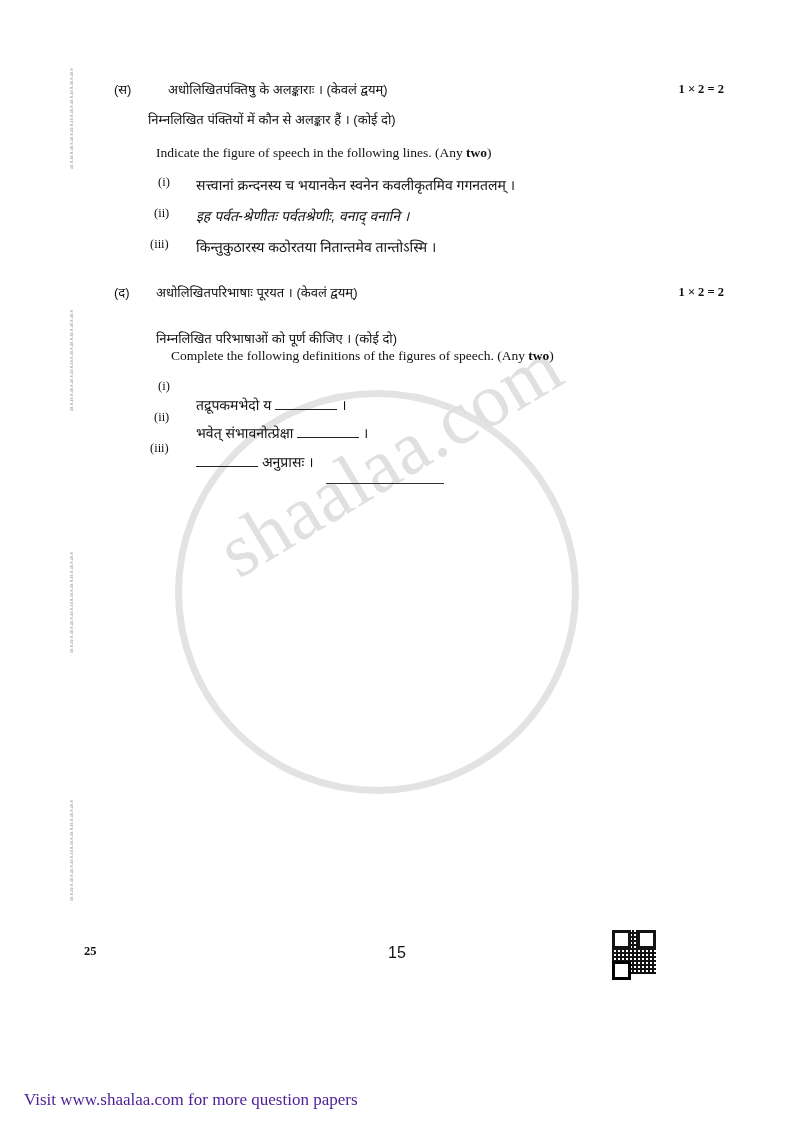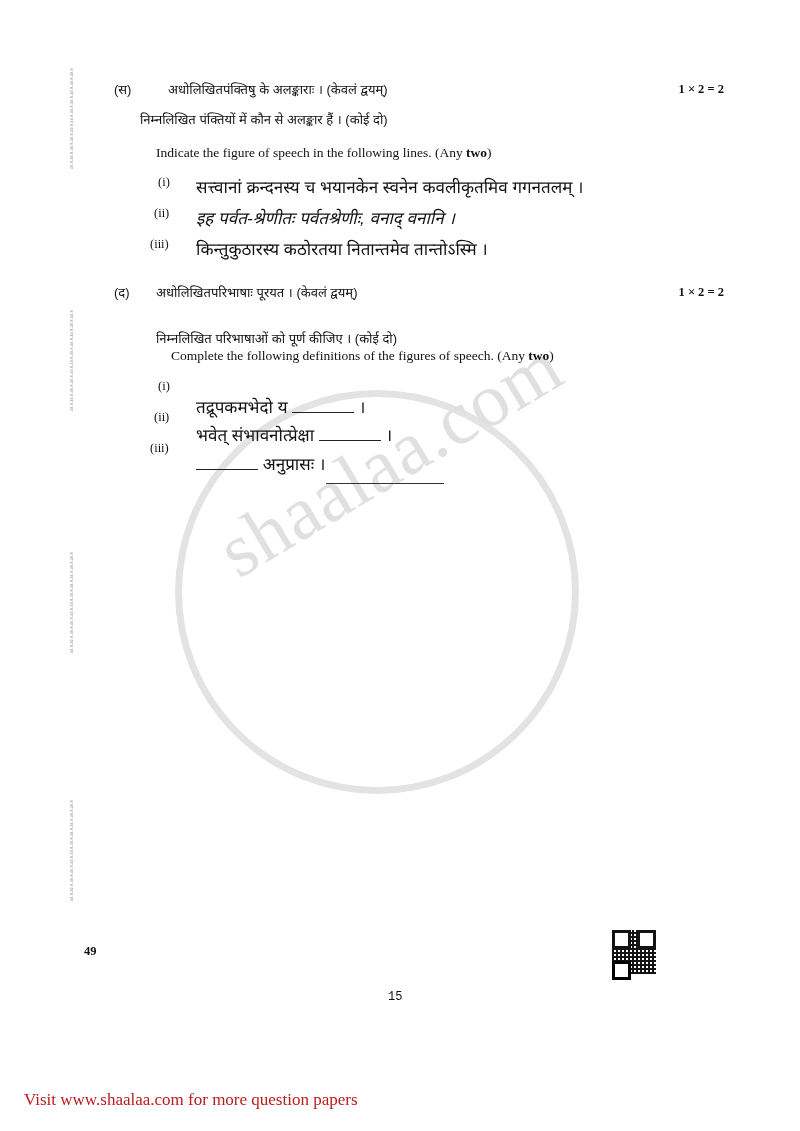--- a/index.html
+++ b/index.html
@@ -113,21 +113,21 @@
     white-space: nowrap;
   }
   .item-num {
     position: absolute;
     font-family: "Liberation Serif", serif;
     font-size: 12.5px;
   }
   .item-txt {
     position: absolute;
     font-family: "Liberation Sans", sans-serif;
-    font-size: 17px;
+    font-size: 14px;
     white-space: nowrap;
   }
   .blank {
     display: inline-block;
     border-bottom: 1px solid #222;
     width: 62px;
     height: 11px;
     vertical-align: baseline;
   }
   .end-rule {
@@ -141,23 +141,23 @@
     position: absolute;
     left: 84px;
     top: 944px;
     font-family: "Liberation Serif", serif;
     font-size: 12.5px;
     font-weight: bold;
   }
   .pg-center {
     position: absolute;
     left: 388px;
-    top: 990px;
-    font-family: Liberation Mono, monospace;
-    font-size: 12px;
+    top: 944px;
+    font-family: Liberation Sans, sans-serif;
+    font-size: 16px;
   }
   .qr {
     position: absolute;
     left: 612px;
     top: 930px;
     width: 44px;
     height: 44px;
     background-image:
       repeating-linear-gradient(0deg, #000 0 2px, transparent 2px 4px),
       repeating-linear-gradient(90deg, #000 0 2px, transparent 2px 4px);
@@ -183,21 +183,21 @@
     background: #fff;
     box-shadow: inset 0 0 0 2px #fff;
   }
 
   .bottom-note {
     position: absolute;
     left: 24px;
     top: 1090px;
     font-family: "Liberation Serif", serif;
     font-size: 17px;
-    color: #b91c1c;
+    color: #4c1d95;
   }
 </style>
 </head>
 <body>
 
 <div class="page">
 
   <div class="side-code c1">49-S-49-S-49-S-49-S-49-S-49-S-49-S-49-S-49-S-49-S-49-S</div>
   <div class="side-code c2">49-S-49-S-49-S-49-S-49-S-49-S-49-S-49-S-49-S-49-S-49-S</div>
   <div class="side-code c3">49-S-49-S-49-S-49-S-49-S-49-S-49-S-49-S-49-S-49-S-49-S</div>
@@ -212,21 +212,21 @@
 
     <div class="q-block" style="left:84px; top:80px; width:640px;">
 
       <div class="q-label line-dev" style="left:30px; top:0px;">(स)</div>
       <div class="q-marks" style="top:2px;">1 × 2 = 2</div>
 
       <div class="row line-dev" style="left:84px; top:0px;">
         <span>अधोलिखितपंक्तिषु के अलङ्काराः । (केवलं द्वयम्)</span>
       </div>
 
-      <div class="row line-dev" style="left:56px; top:30px;">
+      <div class="row line-dev" style="left:64px; top:30px;">
         <span>निम्नलिखित पंक्तियों में कौन से अलङ्कार हैं । (कोई दो)</span>
       </div>
 
       <div class="row line-en" style="left:72px; top:63px;text-align:center;">
         <span>Indicate the figure of speech in the following lines. (Any </span><b>two</b><span>)</span>
       </div>
 
       <div class="item-num" style="left:74px; top:95px;">(i)</div>
       <div class="item-txt" style="left:112px; top:95px;">सत्त्वानां क्रन्दनस्य च भयानकेन स्वनेन कवलीकृतमिव गगनतलम् ।</div>
 
@@ -273,20 +273,20 @@
         <span>भवेत् संभावनोत्प्रेक्षा</span>
         <span class="blank"></span>
         <span>।</span>
       </div>
 
       <div class="end-rule" style="left:242px; top:200px;"></div>
     </div>
 
   </div>
 
-  <div class="pg-left">49</div>
+  <div class="pg-left">25</div>
   <div class="pg-center">15</div>
   <div class="qr"></div>
   <div class="qr-bl"></div>
 
 </div>
 
 <div class="bottom-note">Visit www.shaalaa.com for more question papers</div>
 
 </body></html>

